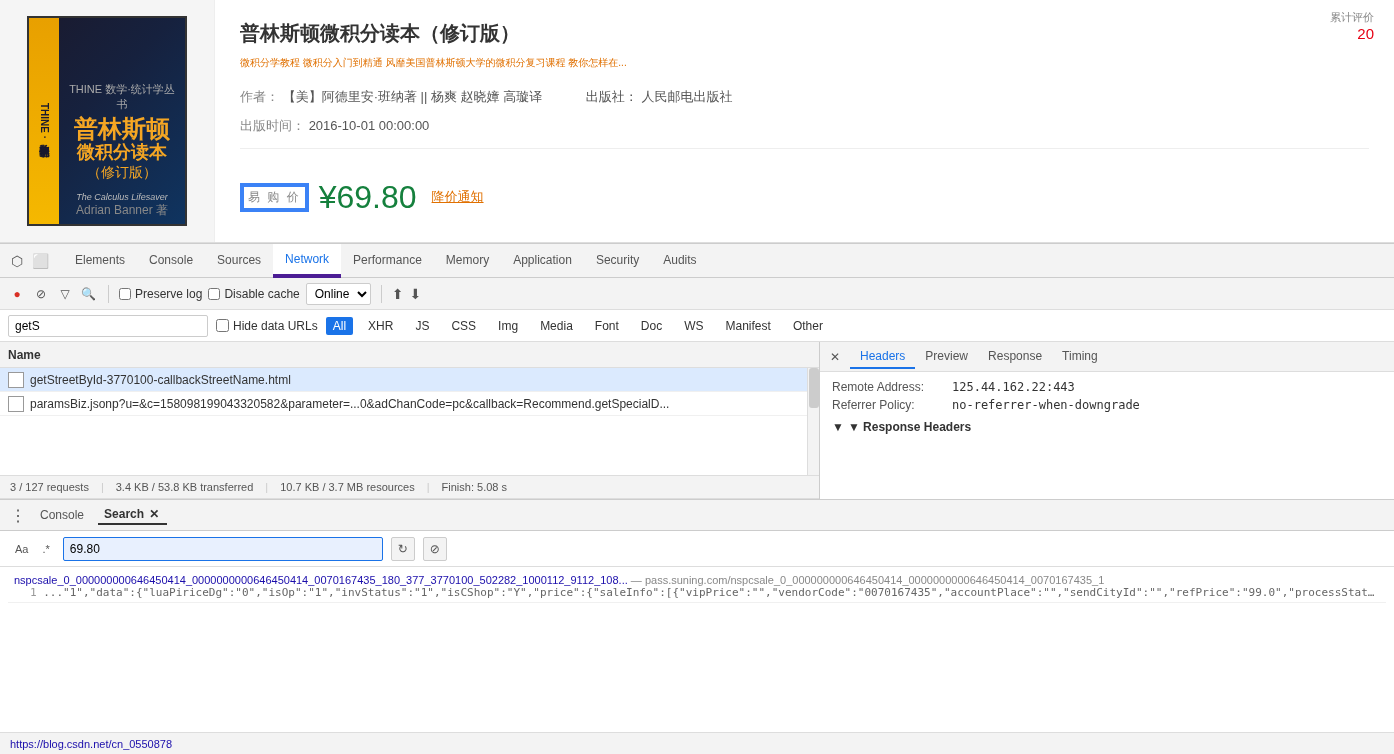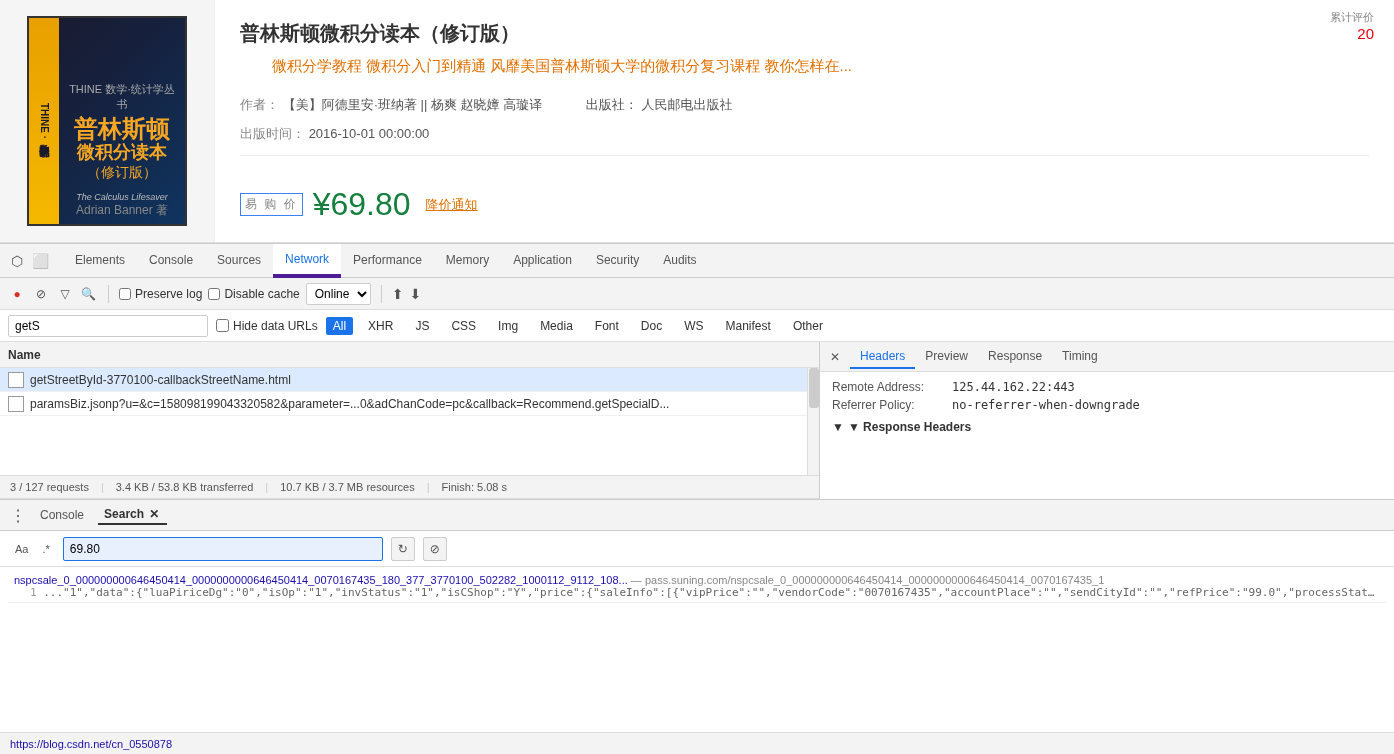--- a/index.html
+++ b/index.html
@@ -61,24 +61,23 @@
       padding: 20px 25px;
     }
     .book-main-title {
       font-size: 20px;
       font-weight: bold;
       color: #333;
       margin-bottom: 8px;
     }
     .book-description {
       color: #e07000;
-      font-size: 15px;
+      font-size: 10px;
       margin-bottom: 15px;
       line-height: 1.5;
-      margin-left: 32px;
     }
     .book-meta {
       font-size: 13px;
       color: #555;
       margin-bottom: 6px;
       line-height: 1.8;
     }
     .book-meta span.label {
       color: #888;
     }
@@ -88,21 +87,21 @@
     .price-area {
       display: flex;
       align-items: center;
       margin-top: 10px;
       padding: 10px 0;
     }
     .price-label {
       color: #888;
       font-size: 12px;
       margin-right: 10px;
-      border: 1px solid #3b82f6;
+      border: 4px solid #3b82f6;
       padding: 2px 4px;
       letter-spacing: 2px;
     }
     .price-value {
       color: #15803d;
       font-size: 32px;
       font-weight: normal;
     }
     .price-notify {
       margin-left: 15px;

